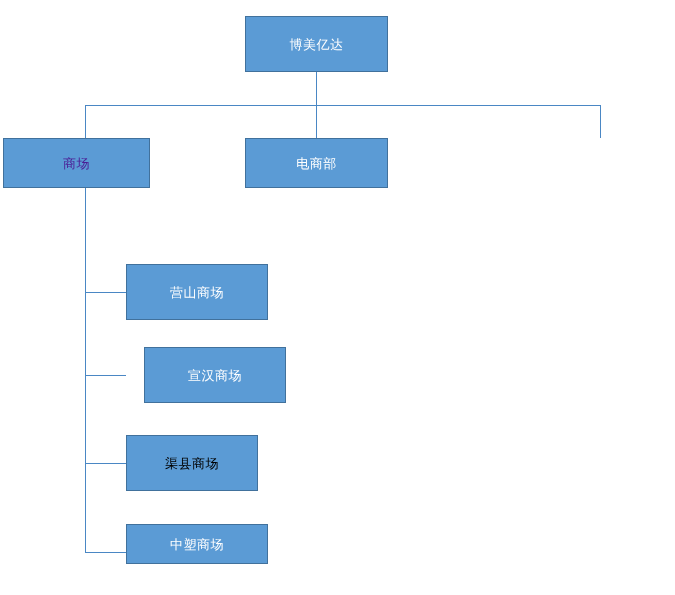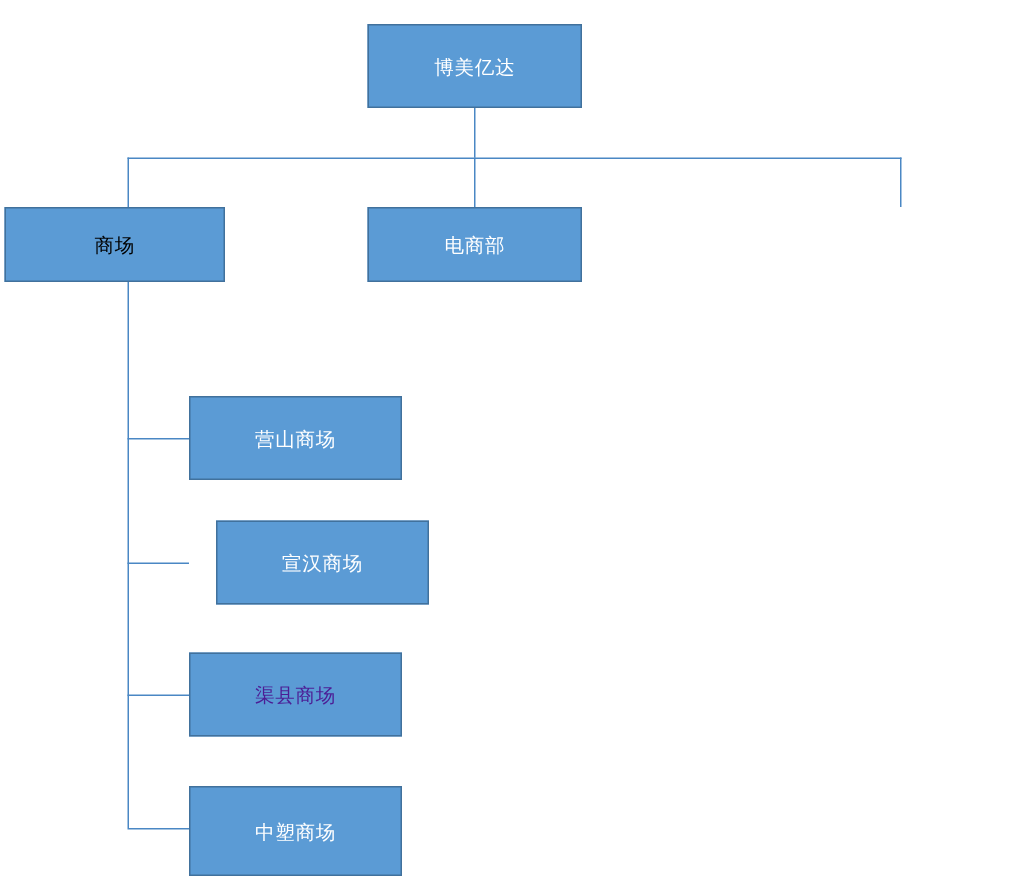--- a/index.html
+++ b/index.html
@@ -64,33 +64,33 @@
 
   <div class="connector h" style="left: 85px; top: 292px; width: 41px; background: rgb(74, 135, 196);"></div>
   <div class="connector h" style="left: 85px; top: 375px; width: 41px; background: rgb(74, 135, 196);"></div>
   <div class="connector h" style="left: 85px; top: 463px; width: 41px; background: rgb(74, 135, 196);"></div>
   <div class="connector h" style="left: 85px; top: 552px; width: 41px; background: rgb(74, 135, 196);"></div>
 
   <div class="node" style="left: 245px; top: 16px; width: 143px; height: 56px; background: rgb(91, 155, 213); border-color: rgb(65, 113, 156); color: rgb(255, 255, 255);">
     <span class="node-label">博美亿达</span>
   </div>
 
-  <div class="node" style="left: 3px; top: 138px; width: 147px; height: 50px; background: rgb(91, 155, 213); border-color: rgb(65, 113, 156); color: #000000;">
+  <div class="node" style="left: 3px; top: 138px; width: 147px; height: 50px; background: rgb(91, 155, 213); border-color: rgb(65, 113, 156); color: #4c1d95;">
     <span class="node-label">商场</span>
   </div>
   <div class="node" style="left: 245px; top: 138px; width: 143px; height: 50px; background: rgb(91, 155, 213); border-color: rgb(65, 113, 156); color: rgb(255, 255, 255);">
     <span class="node-label">电商部</span>
   </div>
 
   <div class="node" style="left: 126px; top: 264px; width: 142px; height: 56px; background: rgb(91, 155, 213); border-color: rgb(65, 113, 156); color: rgb(255, 255, 255);">
     <span class="node-label">营山商场</span>
   </div>
   <div class="node" style="left: 144px; top: 347px; width: 142px; height: 56px; background: rgb(91, 155, 213); border-color: rgb(65, 113, 156); color: rgb(255, 255, 255);">
     <span class="node-label">宣汉商场</span>
   </div>
-  <div class="node" style="left: 126px; top: 435px; width: 142px; height: 56px; background: rgb(91, 155, 213); border-color: rgb(65, 113, 156); color: #4c1d95;">
+  <div class="node" style="left: 126px; top: 435px; width: 132px; height: 56px; background: rgb(91, 155, 213); border-color: rgb(65, 113, 156); color: #000000;">
     <span class="node-label">渠县商场</span>
   </div>
-  <div class="node" style="left: 126px; top: 524px; width: 142px; height: 60px; background: rgb(91, 155, 213); border-color: rgb(65, 113, 156); color: rgb(255, 255, 255);">
+  <div class="node" style="left: 126px; top: 524px; width: 142px; height: 40px; background: rgb(91, 155, 213); border-color: rgb(65, 113, 156); color: rgb(255, 255, 255);">
     <span class="node-label">中塑商场</span>
   </div>
 
 </div>
 
 </body></html>

